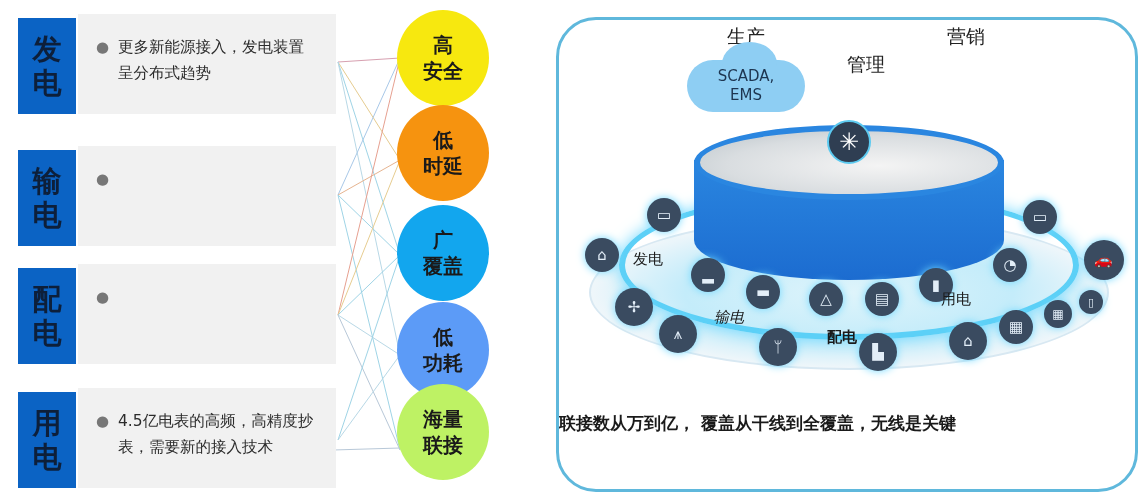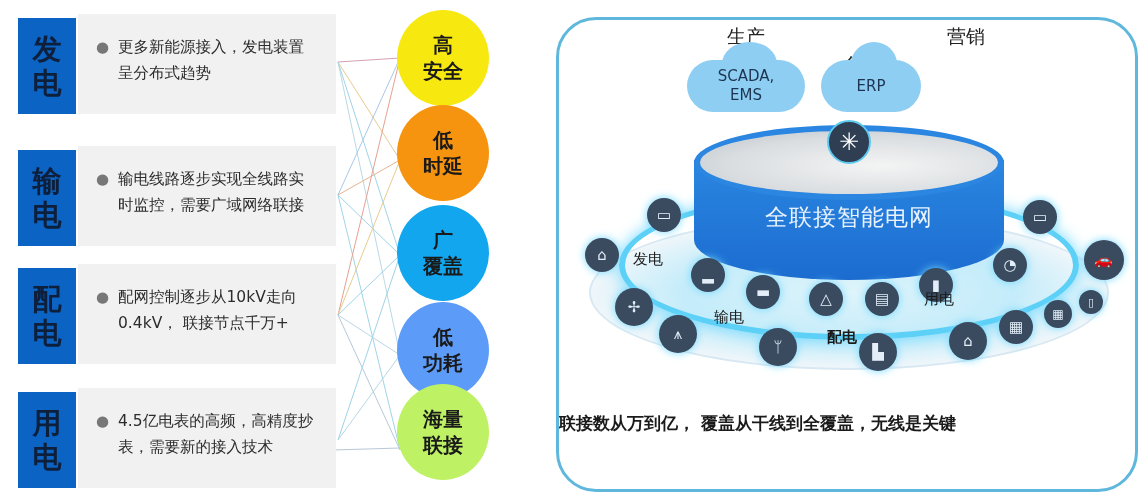--- a/index.html
+++ b/index.html
@@ -135,32 +135,30 @@
   </div>
 </div>
 
 <div class="row" style="top:150px;">
   <div class="cat" style="height:96px;">
     <span>输</span>
     <span>电</span>
   </div>
   <div class="desc" style="height:100px;">
     <span class="bullet">●</span>
-    <span>输电线路逐步实现全线路实时监控，需要广域网络联接</span>
   </div>
 </div>
 
 <div class="row" style="top:268px;">
   <div class="cat" style="height:96px;">
     <span>配</span>
     <span>电</span>
   </div>
   <div class="desc" style="height:100px;">
     <span class="bullet">●</span>
-    <span>配网控制逐步从10kV走向0.4kV， 联接节点千万+</span>
   </div>
 </div>
 
 <div class="row" style="top:392px;">
   <div class="cat" style="height:96px;">
     <span>用</span>
     <span>电</span>
   </div>
   <div class="desc" style="height:100px;">
     <span class="bullet">●</span>
@@ -193,30 +191,26 @@
   <span class="sys-label" style="left:168px;">生产</span>
   <span class="sys-label" style="left:288px;margin-top:28px;">管理</span>
   <span class="sys-label" style="left:388px;">营销</span>
 
   <div class="cloud" style="left:128px; width:118px;">
     <span>
       <span>SCADA,</span><br>
       <span>EMS</span>
     </span>
   </div>
-  <div class="cloud" style="left:262px; width:100px;">
-    <span>ERP</span>
-  </div>
 
   <div class="platform">
     <div class="disc-outer"></div>
     <div class="disc-ring"></div>
     <div class="drum-body"></div>
     <div class="drum-top"></div>
-    <div class="drum-title">全联接智能电网</div>
     <div class="hub">✳</div>
 
     <div class="dev" style="left:6px; top:118px;">⌂</div>
     <div class="dev" style="left:68px; top:78px;">▭</div>
     <div class="dev" style="left:36px; top:168px; width:38px; height:38px;">✢</div>
     <div class="dev" style="left:112px; top:138px;">▂</div>
     <div class="dev" style="left:80px; top:195px; width:38px; height:38px;">⩚</div>
     <div class="dev" style="left:167px; top:155px;">▬</div>
     <div class="dev" style="left:230px; top:162px;">△</div>
     <div class="dev" style="left:180px; top:208px; width:38px; height:38px;">ᛘ</div>
@@ -225,19 +219,19 @@
     <div class="dev" style="left:280px; top:213px; width:38px; height:38px;">▙</div>
     <div class="dev" style="left:414px; top:128px;">◔</div>
     <div class="dev" style="left:444px; top:80px;">▭</div>
     <div class="dev" style="left:370px; top:202px; width:38px; height:38px;">⌂</div>
     <div class="dev" style="left:420px; top:190px;">▦</div>
     <div class="dev" style="left:465px; top:180px; width:28px; height:28px; font-size:12px;">▦</div>
     <div class="dev" style="left:500px; top:170px; width:24px; height:24px; font-size:11px;">▯</div>
     <div class="dev" style="left:505px; top:120px; width:40px; height:40px;">🚗</div>
 
     <span class="seg-label" style="left:54px; top:130px;">发电</span>
-    <span class="seg-label" style="left:135px; top:188px;">输电</span>
+    <span class="seg-label" style="left:135px; top:188px;font-style:italic;">输电</span>
     <span class="seg-label" style="left:248px; top:208px;font-weight:bold;">配电</span>
-    <span class="seg-label" style="left:345px; top:170px;">用电</span>
+    <span class="seg-label" style="left:362px; top:170px;">用电</span>
   </div>
 
   <div class="summary">联接数从万到亿， 覆盖从干线到全覆盖，无线是关键</div>
 </div>
 
 </body></html>

